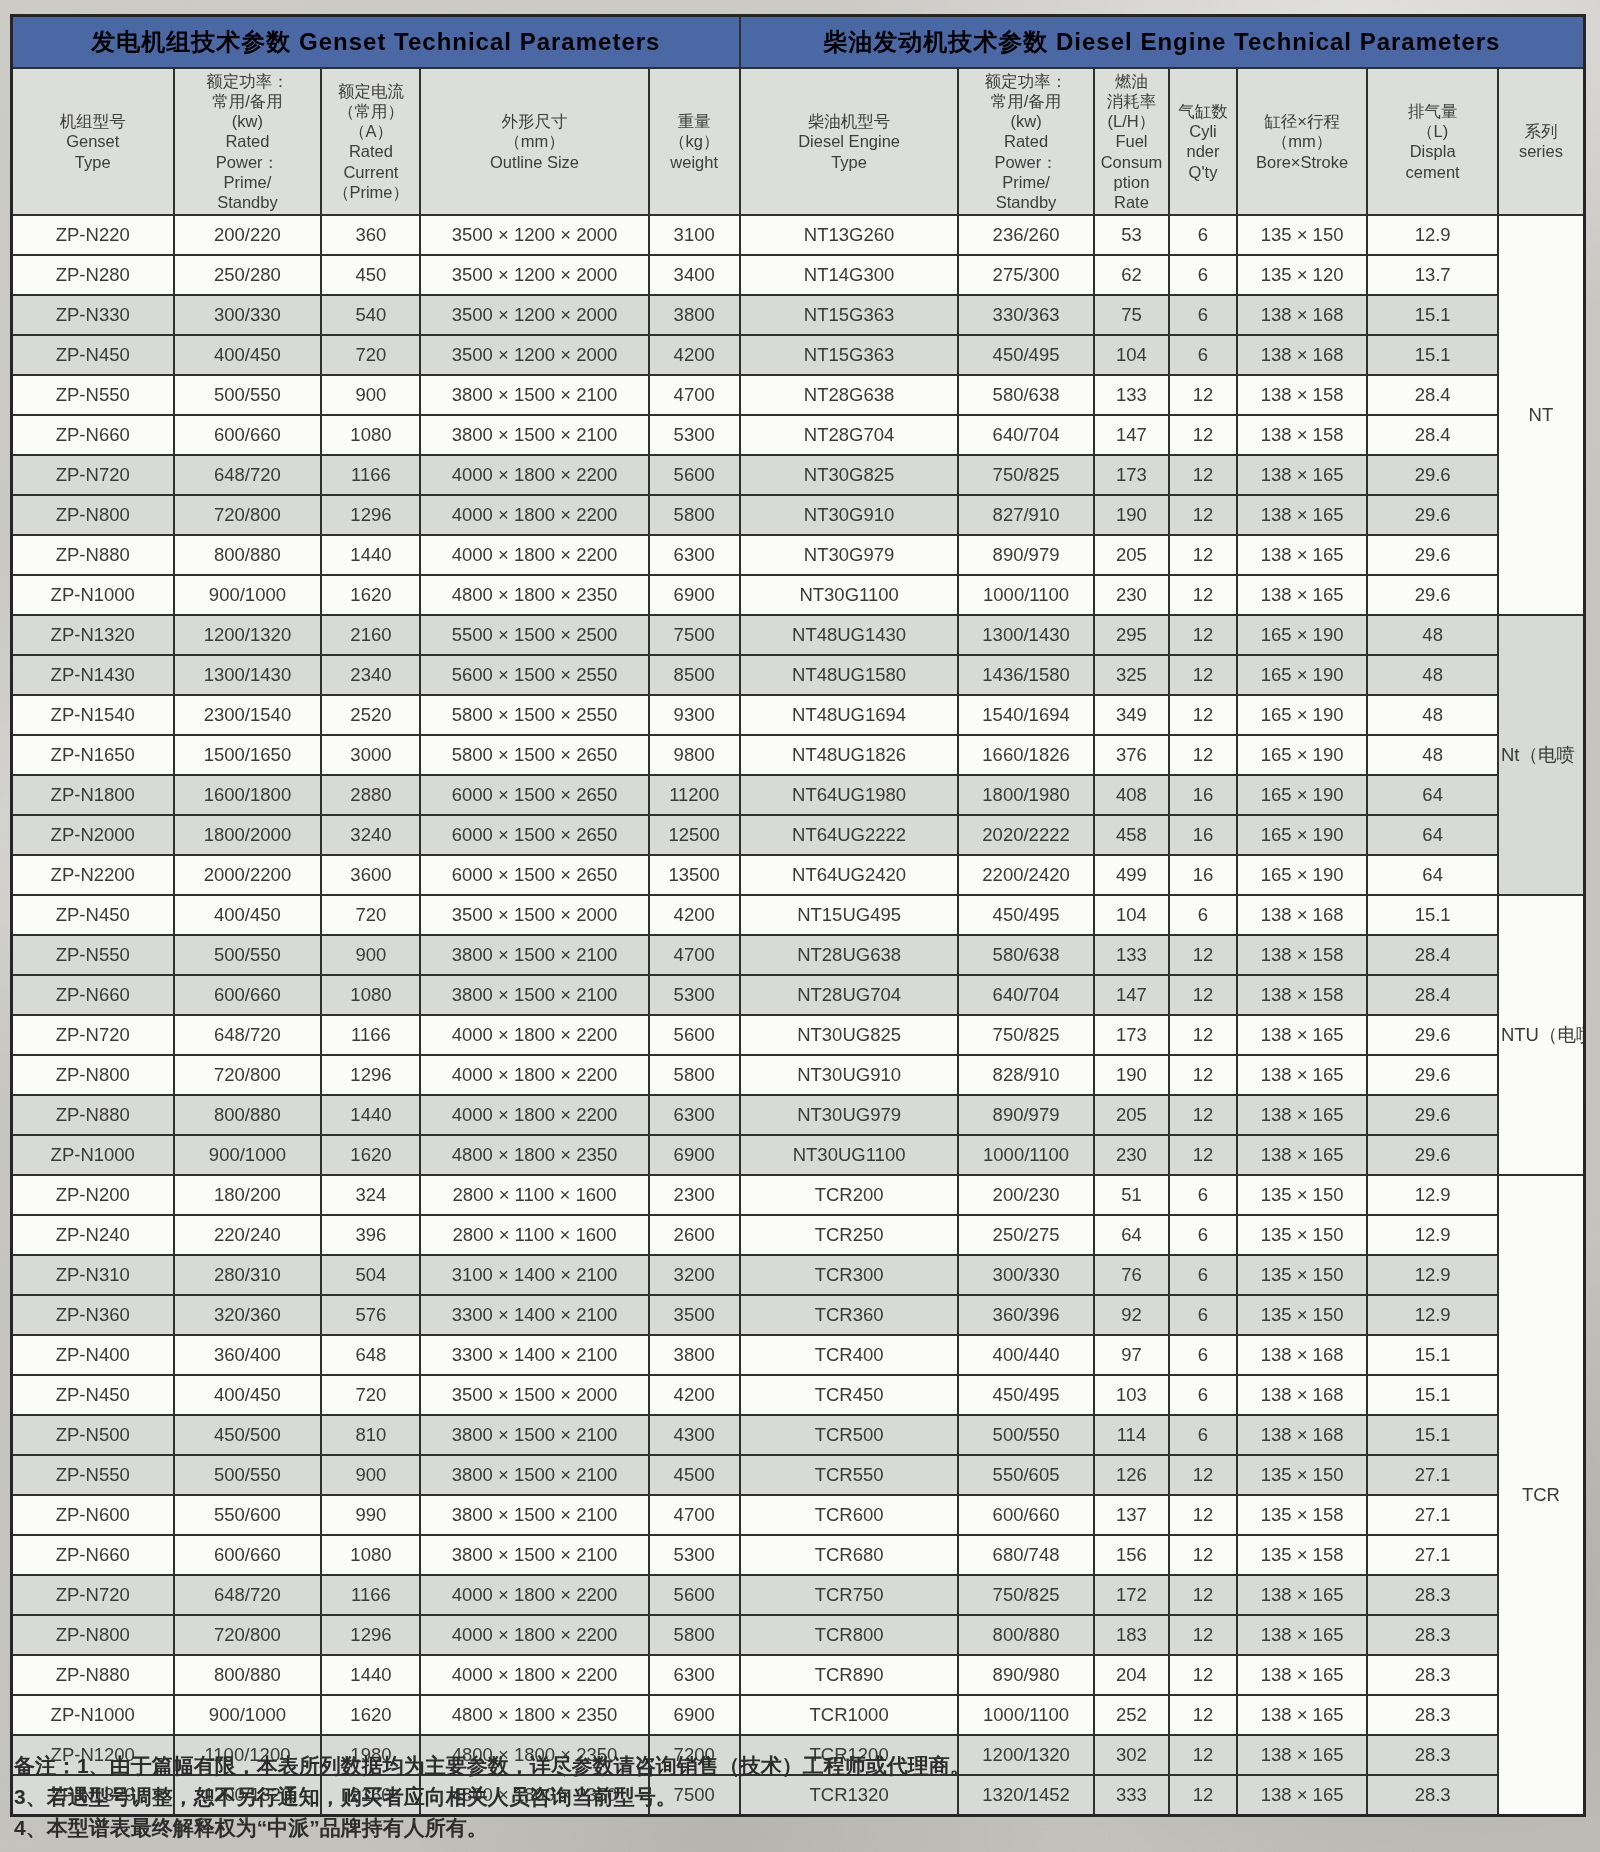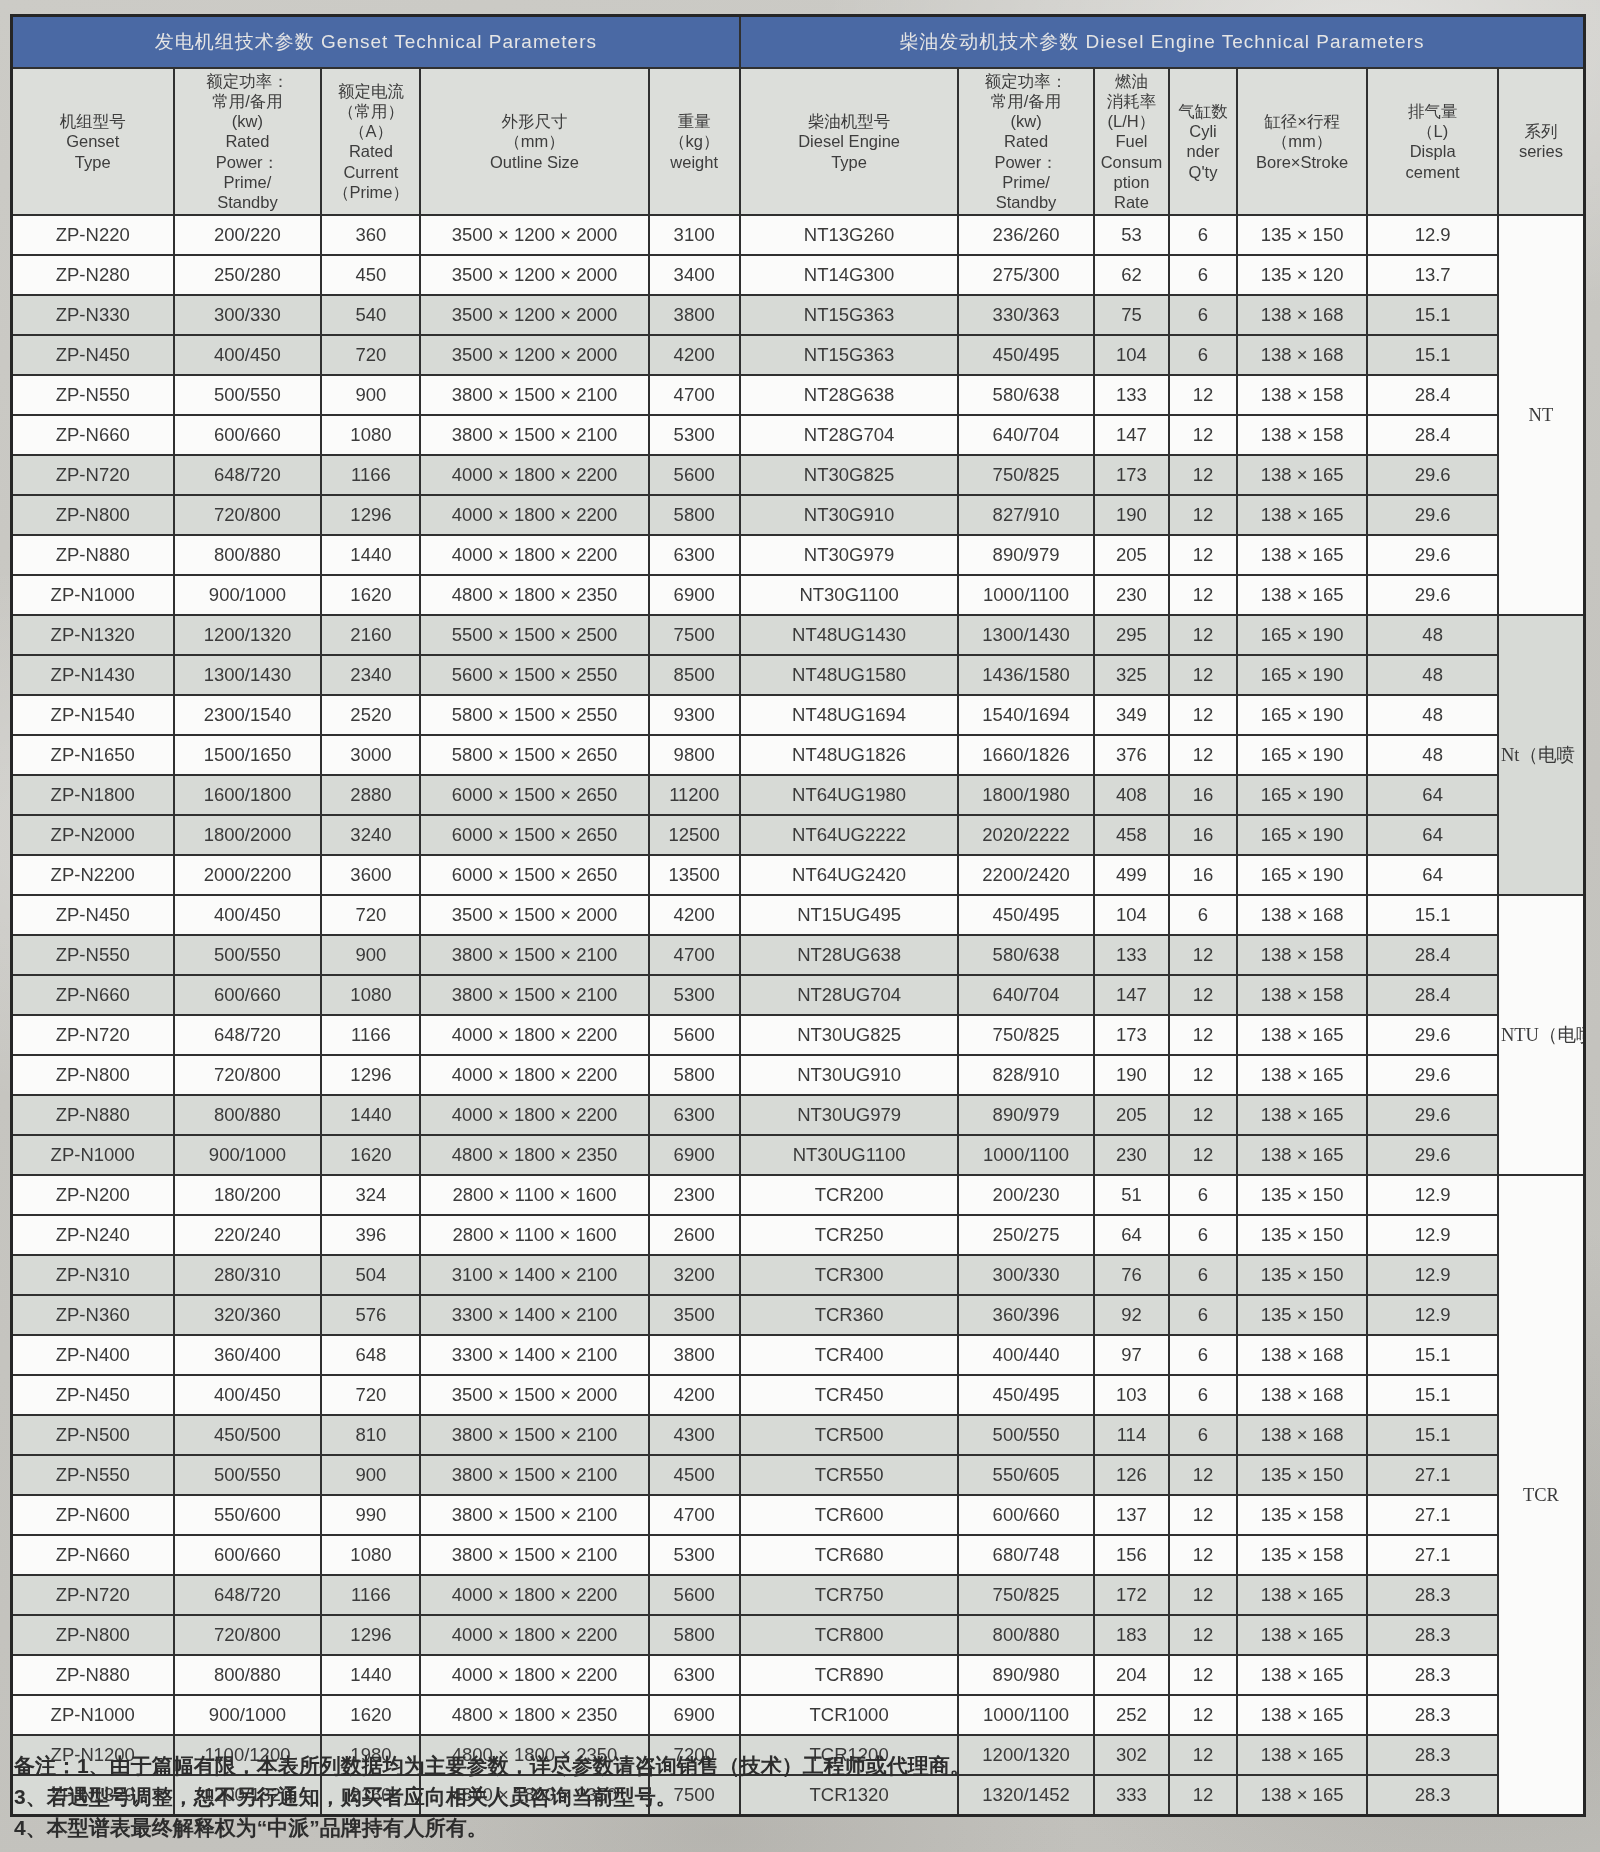--- a/index.html
+++ b/index.html
@@ -30,23 +30,23 @@
   }
   .spec th,.spec td{
     border:2px solid #303030;
     text-align:center;
     vertical-align:middle;
     overflow:hidden;
   }
   tr.banner-row th{
     height:48px;
     background:#4a69a4;
-    color:#e5e5e5;
-    font-size:19px;
-    font-weight:normal;
+    color:#000000;
+    font-size:24px;
+    font-weight:bold;
     letter-spacing:1px;
   }
   tr.colhead-row th{
     height:140px;
     background:#dcdeda;
     color:#3d3d3d;
     font-size:16.5px;
     font-weight:normal;
     line-height:1.22;
     white-space:pre-line;
@@ -59,21 +59,20 @@
     padding:0 2px;
     white-space:nowrap;
   }
   tr.row-white td{background:#fbfbfa;}
   tr.row-gray  td{background:#d7dad6;}
   td.series-cell{
     font-size:18px;
     line-height:1.55;
     padding:0 7px;
     white-space:normal;
-    font-family:Liberation Serif, serif;
   }
   td.series-white{background:#fbfbfa;}
   td.series-gray{background:#d7dad6;}
   .notes{
     position:absolute;
     left:14px;top:1752px;
     width:1560px;
     color:#2d2d2d;
     font-size:21px;
     line-height:1.33;

